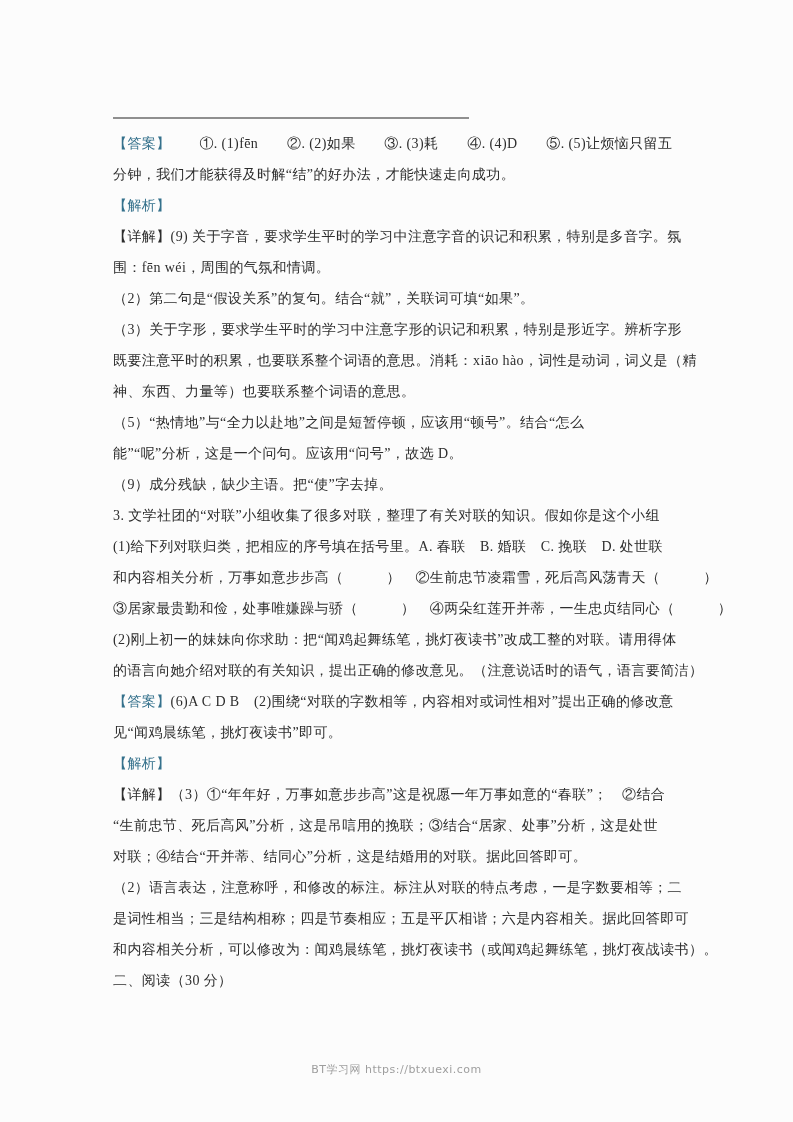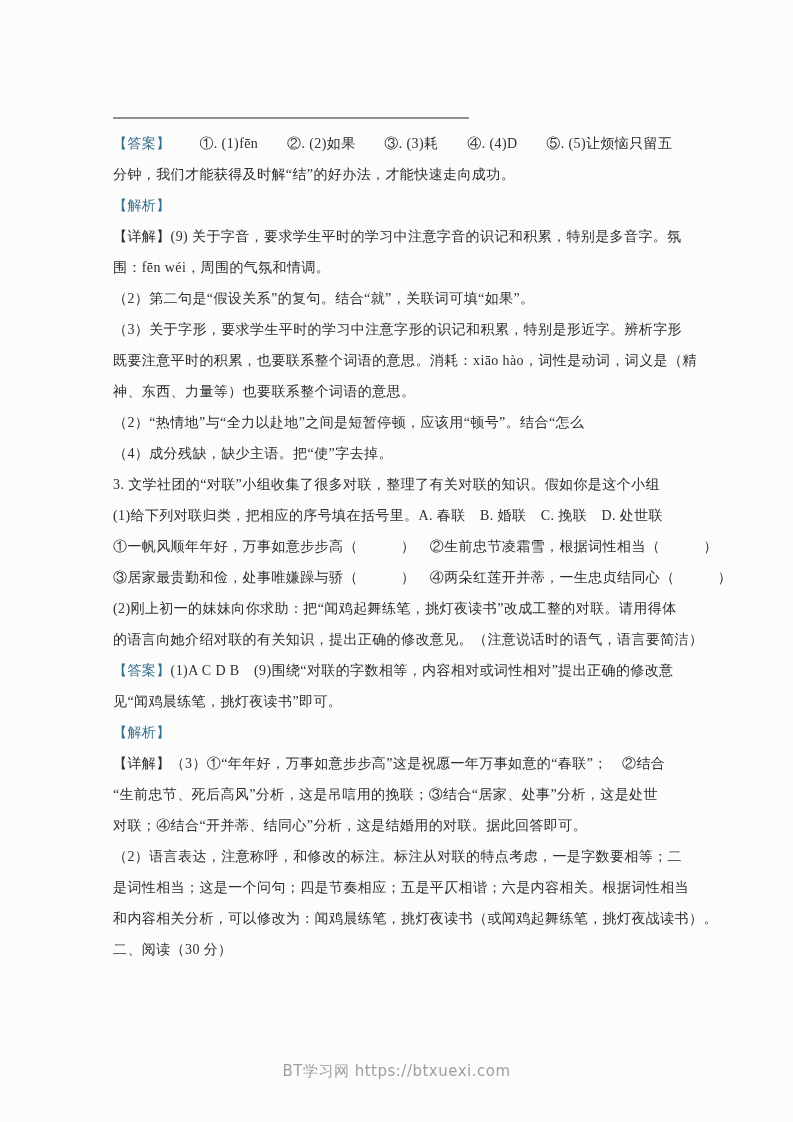--- a/index.html
+++ b/index.html
@@ -36,21 +36,21 @@
   }
   .label {
     color: #35718c;
   }
   .footer {
     position: absolute;
     left: 0; top: 1062px;
     width: 793px;
     text-align: center;
     font-family: "DejaVu Sans", "Liberation Sans", sans-serif;
-    font-size: 15px;
+    font-size: 11px;
     color: #9e9e9e;
     letter-spacing: 0.5px;
   }
   .footer a {
     color: #9e9e9e;
     text-decoration: none;
     cursor: pointer;
   }
 </style>
 </head>
@@ -63,36 +63,37 @@
   <div class="doc-body" id="doc-body">
       <div class="line"><span class="label">【答案】</span><span class="text">　　①. (1)fēn　　②. (2)如果　　③. (3)耗　　④. (4)D　　⑤. (5)让烦恼只留五</span></div>
       <div class="line"><span class="text">分钟，我们才能获得及时解“结”的好办法，才能快速走向成功。</span></div>
       <div class="line"><span class="label">【解析】</span></div>
       <div class="line"><span class="text">【详解】(9) 关于字音，要求学生平时的学习中注意字音的识记和积累，特别是多音字。氛</span></div>
       <div class="line"><span class="text">围：fēn wéi，周围的气氛和情调。</span></div>
       <div class="line"><span class="text">（2）第二句是“假设关系”的复句。结合“就”，关联词可填“如果”。</span></div>
       <div class="line"><span class="text">（3）关于字形，要求学生平时的学习中注意字形的识记和积累，特别是形近字。辨析字形</span></div>
       <div class="line"><span class="text">既要注意平时的积累，也要联系整个词语的意思。消耗：xiāo hào，词性是动词，词义是（精</span></div>
       <div class="line"><span class="text">神、东西、力量等）也要联系整个词语的意思。</span></div>
-      <div class="line"><span class="text">（2）“热情地”与“全力以赴地”之间是短暂停顿，应该用“顿号”。结合“怎么</span></div>
-      <div class="line"><span class="text">（4）成分残缺，缺少主语。把“使”字去掉。</span></div>
+      <div class="line"><span class="text">（5）“热情地”与“全力以赴地”之间是短暂停顿，应该用“顿号”。结合“怎么</span></div>
+      <div class="line"><span class="text">能”“呢”分析，这是一个问句。应该用“问号”，故选 D。</span></div>
+      <div class="line"><span class="text">（9）成分残缺，缺少主语。把“使”字去掉。</span></div>
       <div class="line"><span class="text">3. 文学社团的“对联”小组收集了很多对联，整理了有关对联的知识。假如你是这个小组</span></div>
       <div class="line"><span class="text">(1)给下列对联归类，把相应的序号填在括号里。A. 春联　B. 婚联　C. 挽联　D. 处世联</span></div>
-      <div class="line"><span class="text">①一帆风顺年年好，万事如意步步高（　　　）　②生前忠节凌霜雪，根据词性相当（　　　）</span></div>
+      <div class="line"><span class="text">和内容相关分析，万事如意步步高（　　　）　②生前忠节凌霜雪，死后高风荡青天（　　　）</span></div>
       <div class="line"><span class="text">③居家最贵勤和俭，处事唯嫌躁与骄（　　　）　④两朵红莲开并蒂，一生忠贞结同心（　　　）</span></div>
       <div class="line"><span class="text">(2)刚上初一的妹妹向你求助：把“闻鸡起舞练笔，挑灯夜读书”改成工整的对联。请用得体</span></div>
       <div class="line"><span class="text">的语言向她介绍对联的有关知识，提出正确的修改意见。（注意说话时的语气，语言要简洁）</span></div>
-      <div class="line"><span class="label">【答案】</span><span class="text">(1)A C D B　(9)围绕“对联的字数相等，内容相对或词性相对”提出正确的修改意</span></div>
+      <div class="line"><span class="label">【答案】</span><span class="text">(6)A C D B　(2)围绕“对联的字数相等，内容相对或词性相对”提出正确的修改意</span></div>
       <div class="line"><span class="text">见“闻鸡晨练笔，挑灯夜读书”即可。</span></div>
       <div class="line"><span class="label">【解析】</span></div>
       <div class="line"><span class="text">【详解】（3）①“年年好，万事如意步步高”这是祝愿一年万事如意的“春联”；　②结合</span></div>
       <div class="line"><span class="text">“生前忠节、死后高风”分析，这是吊唁用的挽联；③结合“居家、处事”分析，这是处世</span></div>
       <div class="line"><span class="text">对联；④结合“开并蒂、结同心”分析，这是结婚用的对联。据此回答即可。</span></div>
       <div class="line"><span class="text">（2）语言表达，注意称呼，和修改的标注。标注从对联的特点考虑，一是字数要相等；二</span></div>
-      <div class="line"><span class="text">是词性相当；这是一个问句；四是节奏相应；五是平仄相谐；六是内容相关。根据词性相当</span></div>
+      <div class="line"><span class="text">是词性相当；三是结构相称；四是节奏相应；五是平仄相谐；六是内容相关。据此回答即可</span></div>
       <div class="line"><span class="text">和内容相关分析，可以修改为：闻鸡晨练笔，挑灯夜读书（或闻鸡起舞练笔，挑灯夜战读书）。</span></div>
       <div class="line"><span class="text">二、阅读（30 分）</span></div>
     </div>
 
   <div class="footer">
     <a><span>BT学习网</span> <span>https://btxuexi.com</span></a>
   </div>
 
 </div>
 

